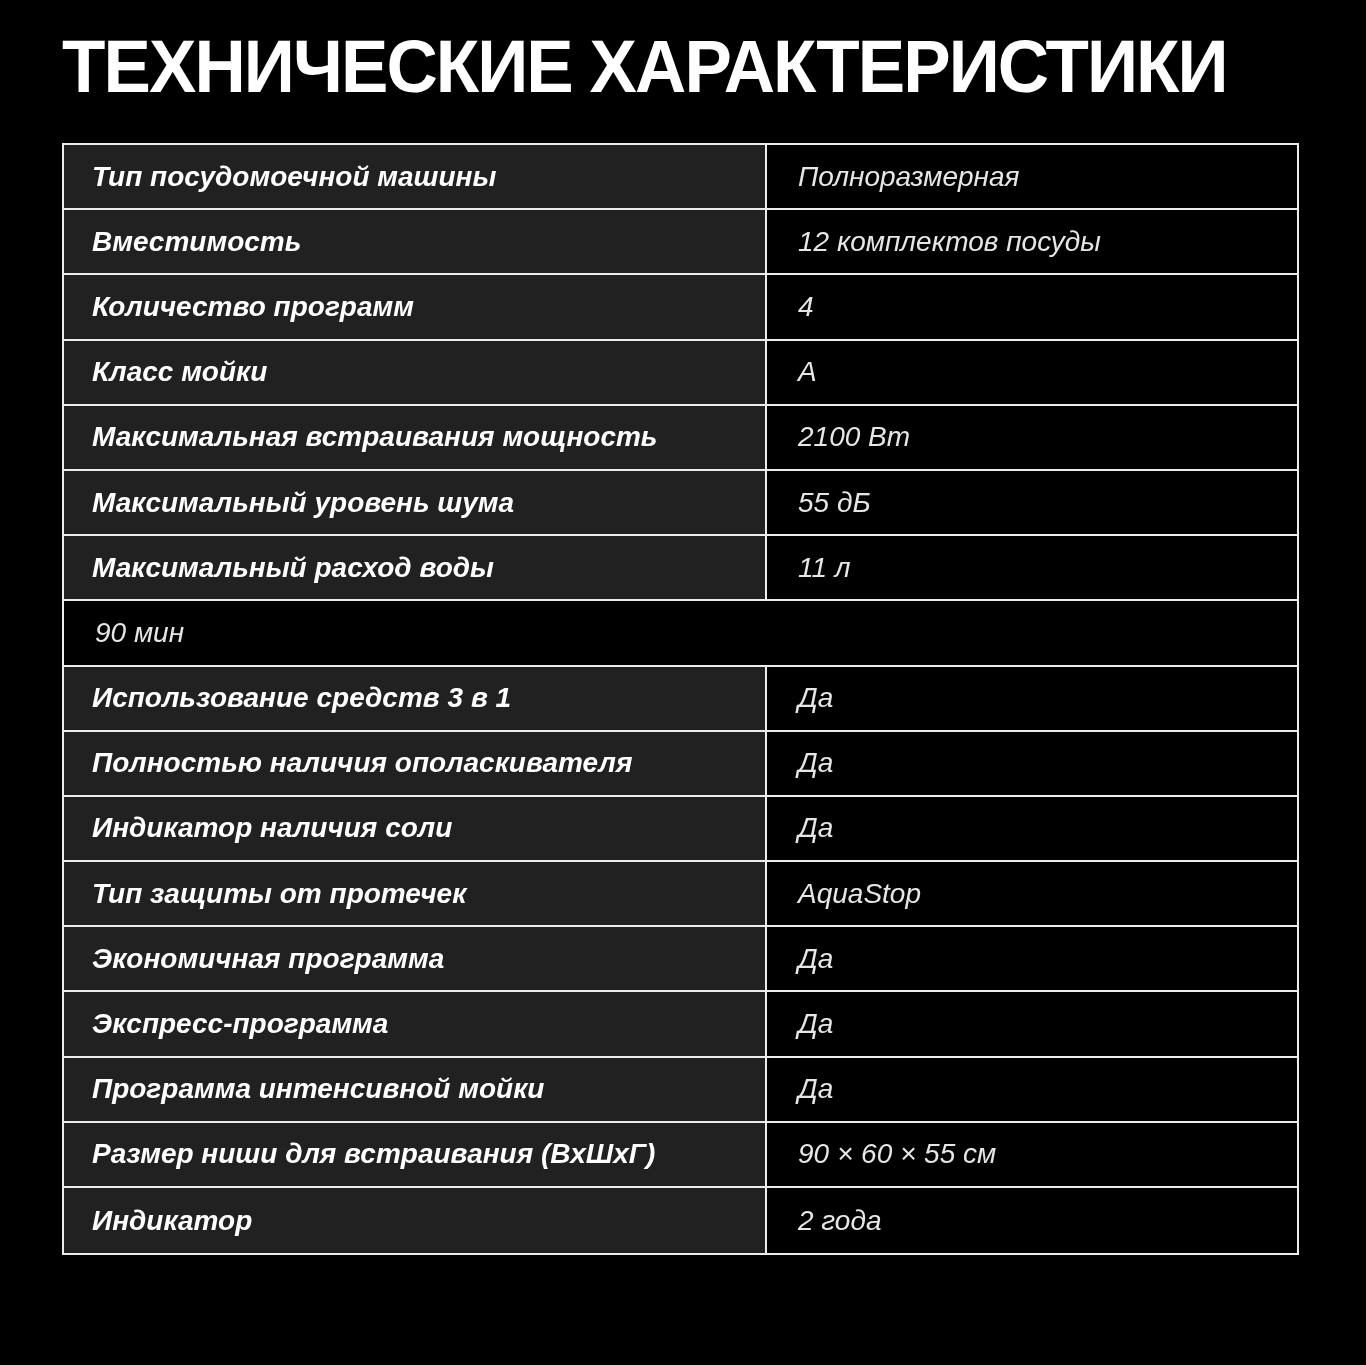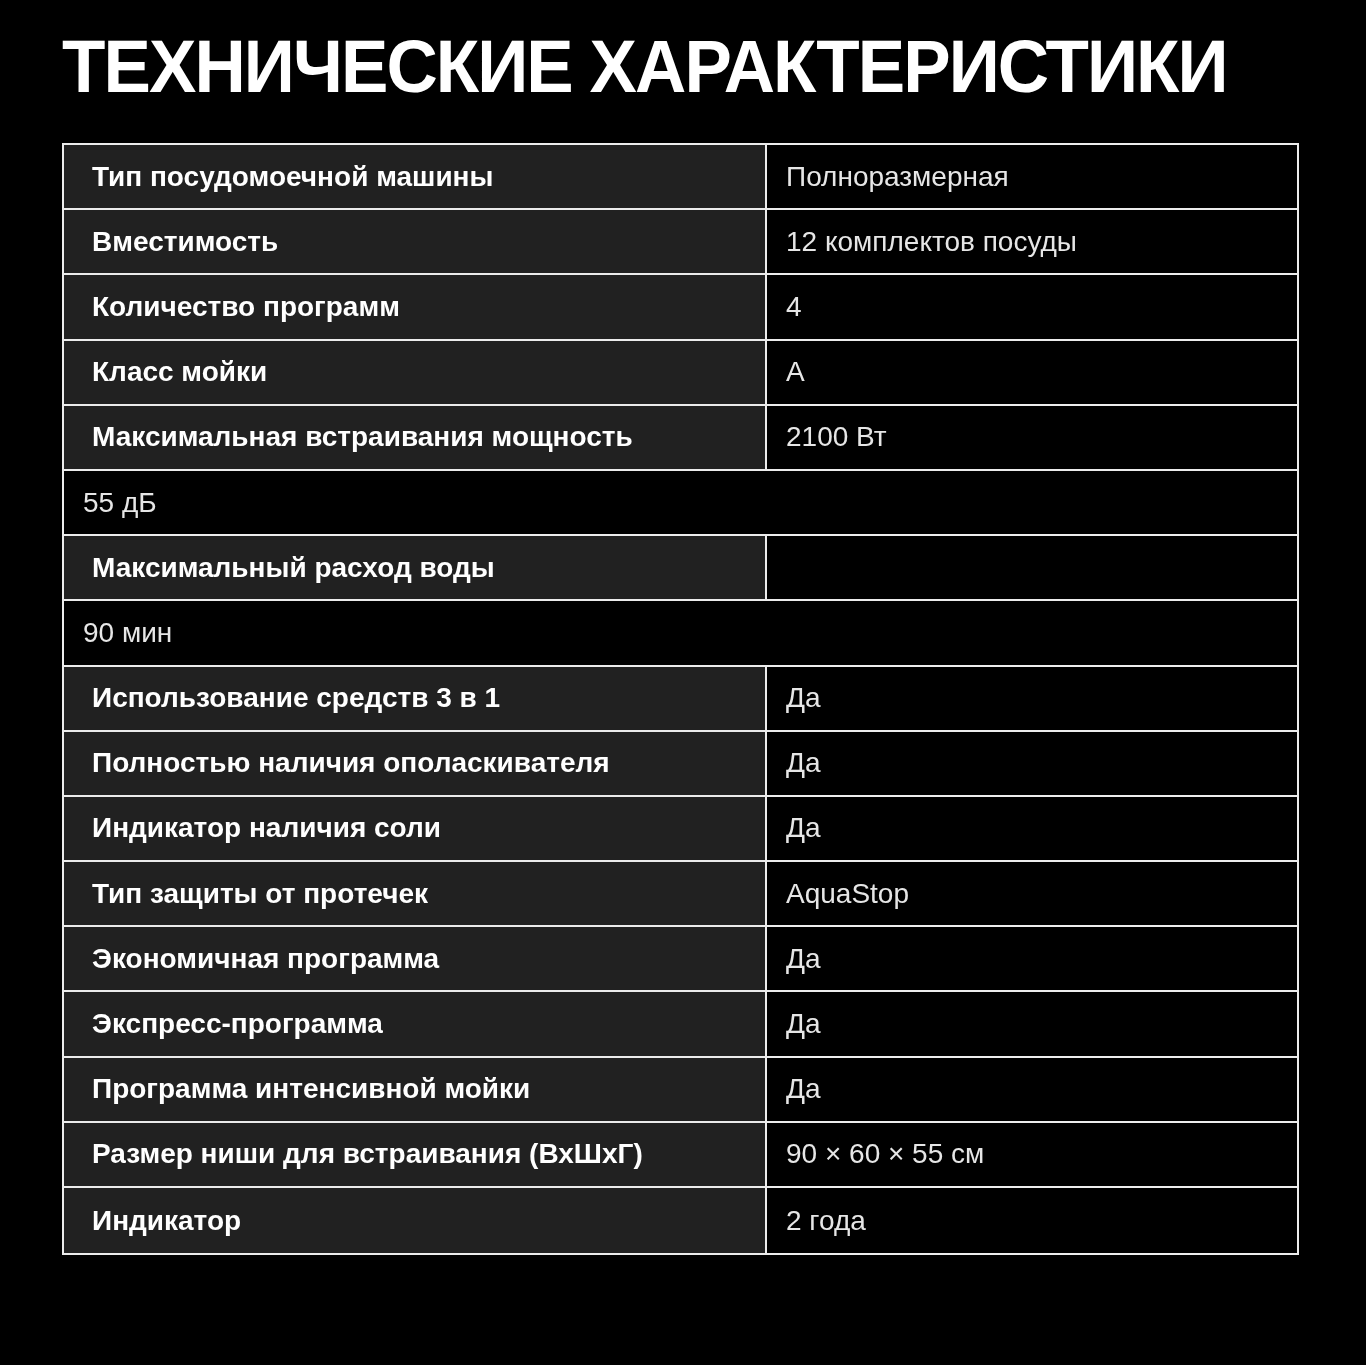--- a/index.html
+++ b/index.html
@@ -38,20 +38,21 @@
     position: absolute;
     left: 62px;
     top: 143px;
     width: 1237px;
     border: 2px solid var(--border);
   }
   .spec-row {
     display: flex;
     height: 65.2px;
     border-bottom: 2px solid var(--border);
+    font-style: italic;
   }
   .spec-row:last-child { border-bottom: none; }
   .spec-label {
     width: 703px;
     background: var(--label-cell-bg);
     color: var(--label-text);
     font-size: 28px;
     font-weight: bold;
     display: flex;
     align-items: center;
@@ -59,21 +60,21 @@
     border-right: 2px solid var(--border);
   }
   .spec-value {
     flex: 1;
     background: var(--value-cell-bg);
     color: var(--value-text);
     font-size: 28px;
     font-weight: normal;
     display: flex;
     align-items: center;
-    padding-left: 19px;
+    padding-left: 31px;
   }
 </style>
 </head>
 <body>
 
 <div class="page">
   <h1 class="page-title">ТЕХНИЧЕСКИЕ ХАРАКТЕРИСТИКИ</h1>
 
   <div class="spec-table" id="spec-table">
   <div class="spec-row">
@@ -96,25 +97,27 @@
     <div class="spec-label">Класс мойки</div>
     <div class="spec-value">А</div>
   </div>
 
   <div class="spec-row">
     <div class="spec-label">Максимальная встраивания мощность</div>
     <div class="spec-value">2100 Вт</div>
   </div>
 
   <div class="spec-row">
+    <div class="spec-label">Максимальный уровень шума</div>
     <div class="spec-value">55 дБ</div>
   </div>
 
   <div class="spec-row">
     <div class="spec-label">Максимальный расход воды</div>
+    <div class="spec-value">11 л</div>
   </div>
 
   <div class="spec-row">
     <div class="spec-value">90 мин</div>
   </div>
 
   <div class="spec-row">
     <div class="spec-label">Использование средств 3 в 1</div>
     <div class="spec-value">Да</div>
   </div>

